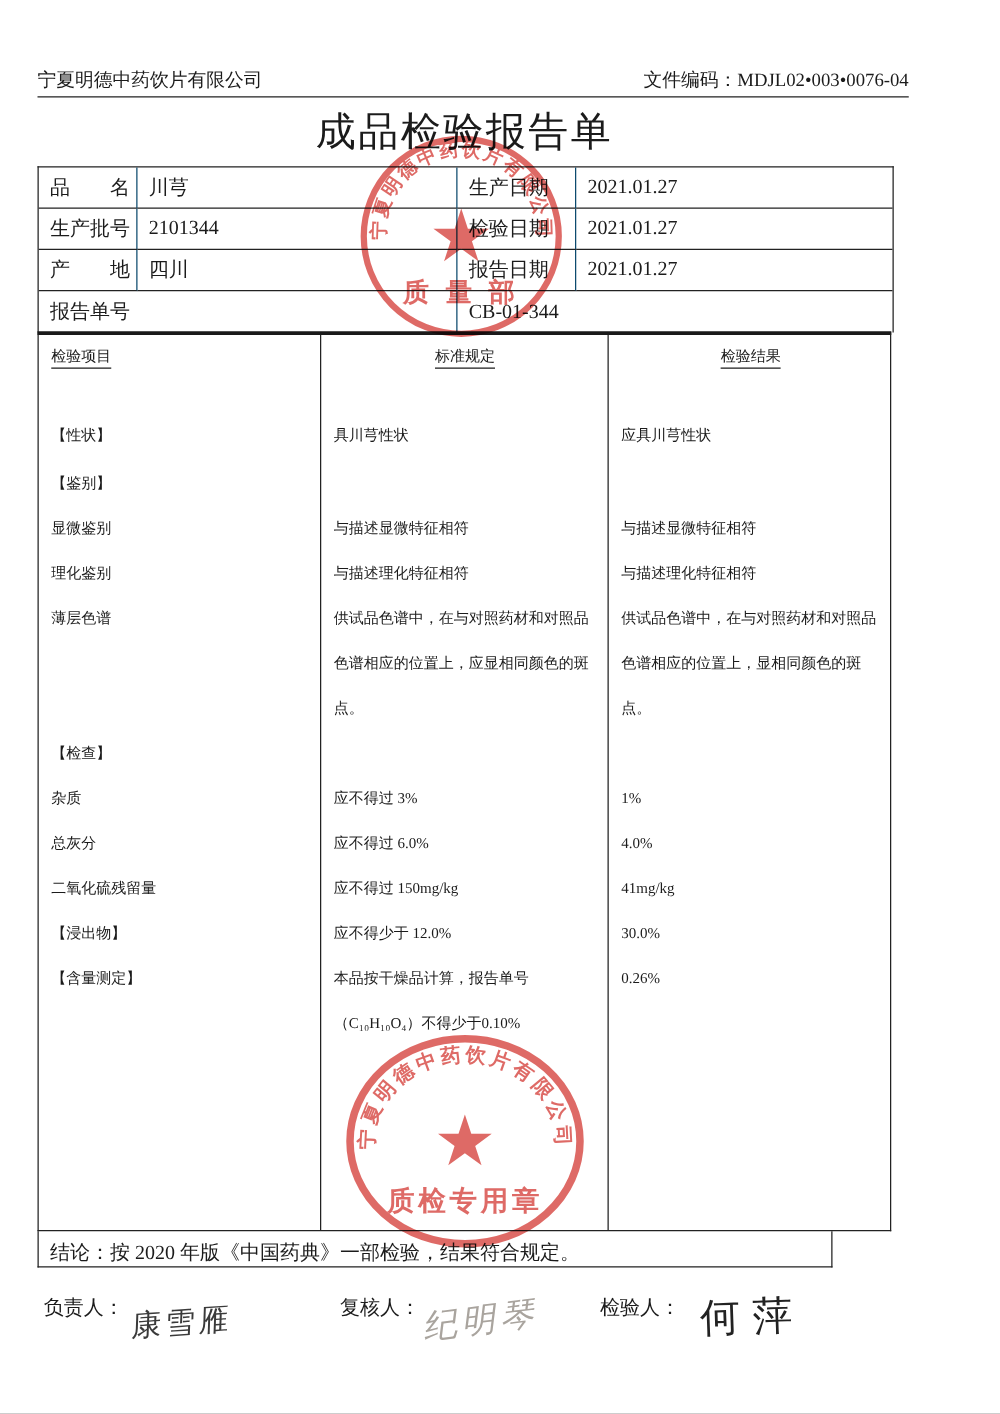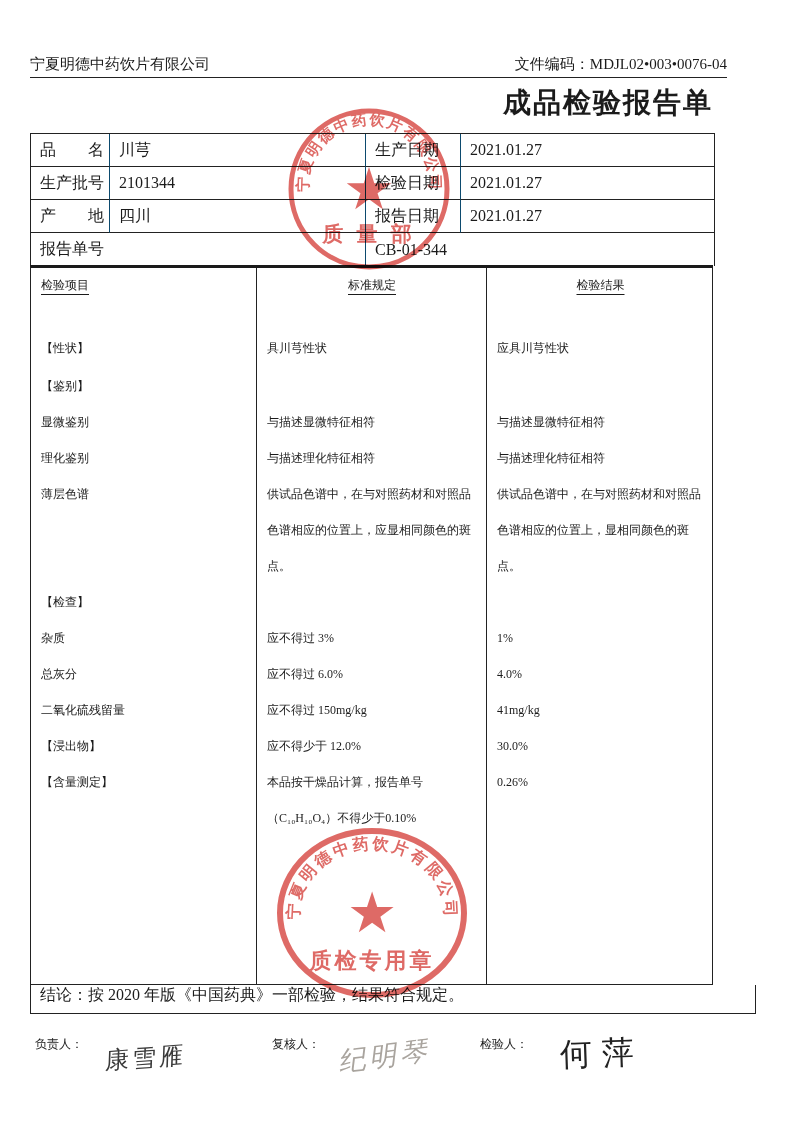--- a/index.html
+++ b/index.html
@@ -15,21 +15,21 @@
   
   .hdr{
     position:absolute;left:30px;top:50px;width:697px;height:24px;
     display:flex;justify-content:space-between;align-items:flex-end;
     font-size:15px;
     border-bottom:1.5px solid #222;
     padding-bottom:3px;
   }
   .title{
     position:absolute;left:30px;top:84px;width:683px;
-    text-align:right;font-size:28px;font-weight:bold;letter-spacing:2px;
+    text-align:center;font-size:32px;font-weight:normal;letter-spacing:2px;
   }
   
   .info{
     position:absolute;left:30px;top:133px;width:683px;
     display:grid;
     grid-template-columns:79px 256px 95px 253px;
     grid-auto-rows:33px;
     border:1px solid #222;border-bottom:none;
     font-size:16px;
   }
@@ -50,27 +50,27 @@
     font-size:12px;
   }
   .vline{position:absolute;top:0;bottom:0;width:1px;background:#222;}
   .mhead{display:grid;grid-template-columns:226px 230px 227px;height:62px;padding-top:9px;box-sizing:border-box;}
   .mhead span{justify-self:center;text-decoration:underline;text-underline-offset:5px;}
   .mhead span.left{justify-self:start;margin-left:10px;}
   .mrow{display:grid;grid-template-columns:226px 230px 227px;align-items:start;}
   .mrow > div{padding-left:10px;padding-right:12px;box-sizing:border-box;line-height:36px;}
   
   .conclusion{
-    position:absolute;left:30px;top:985px;width:726px;height:29px;
+    position:absolute;left:30px;top:985px;width:636px;height:29px;
     border:1px solid #222;border-top:none;box-sizing:border-box;
-    display:flex;align-items:flex-start;padding-left:9px;
+    display:flex;align-items:flex-end;padding-left:9px;
     font-size:16px;
   }
   
-  .sig-label{position:absolute;font-size:12px;}
+  .sig-label{position:absolute;font-size:16px;}
   .sig{
     position:absolute;
     font-family:"DejaVu Serif",serif;
     transform:rotate(-4deg) skewX(-6deg);
   }
   
   .stamp{position:absolute;mix-blend-mode:multiply;opacity:0.85;}
 </style>
 </head>
 <body>

